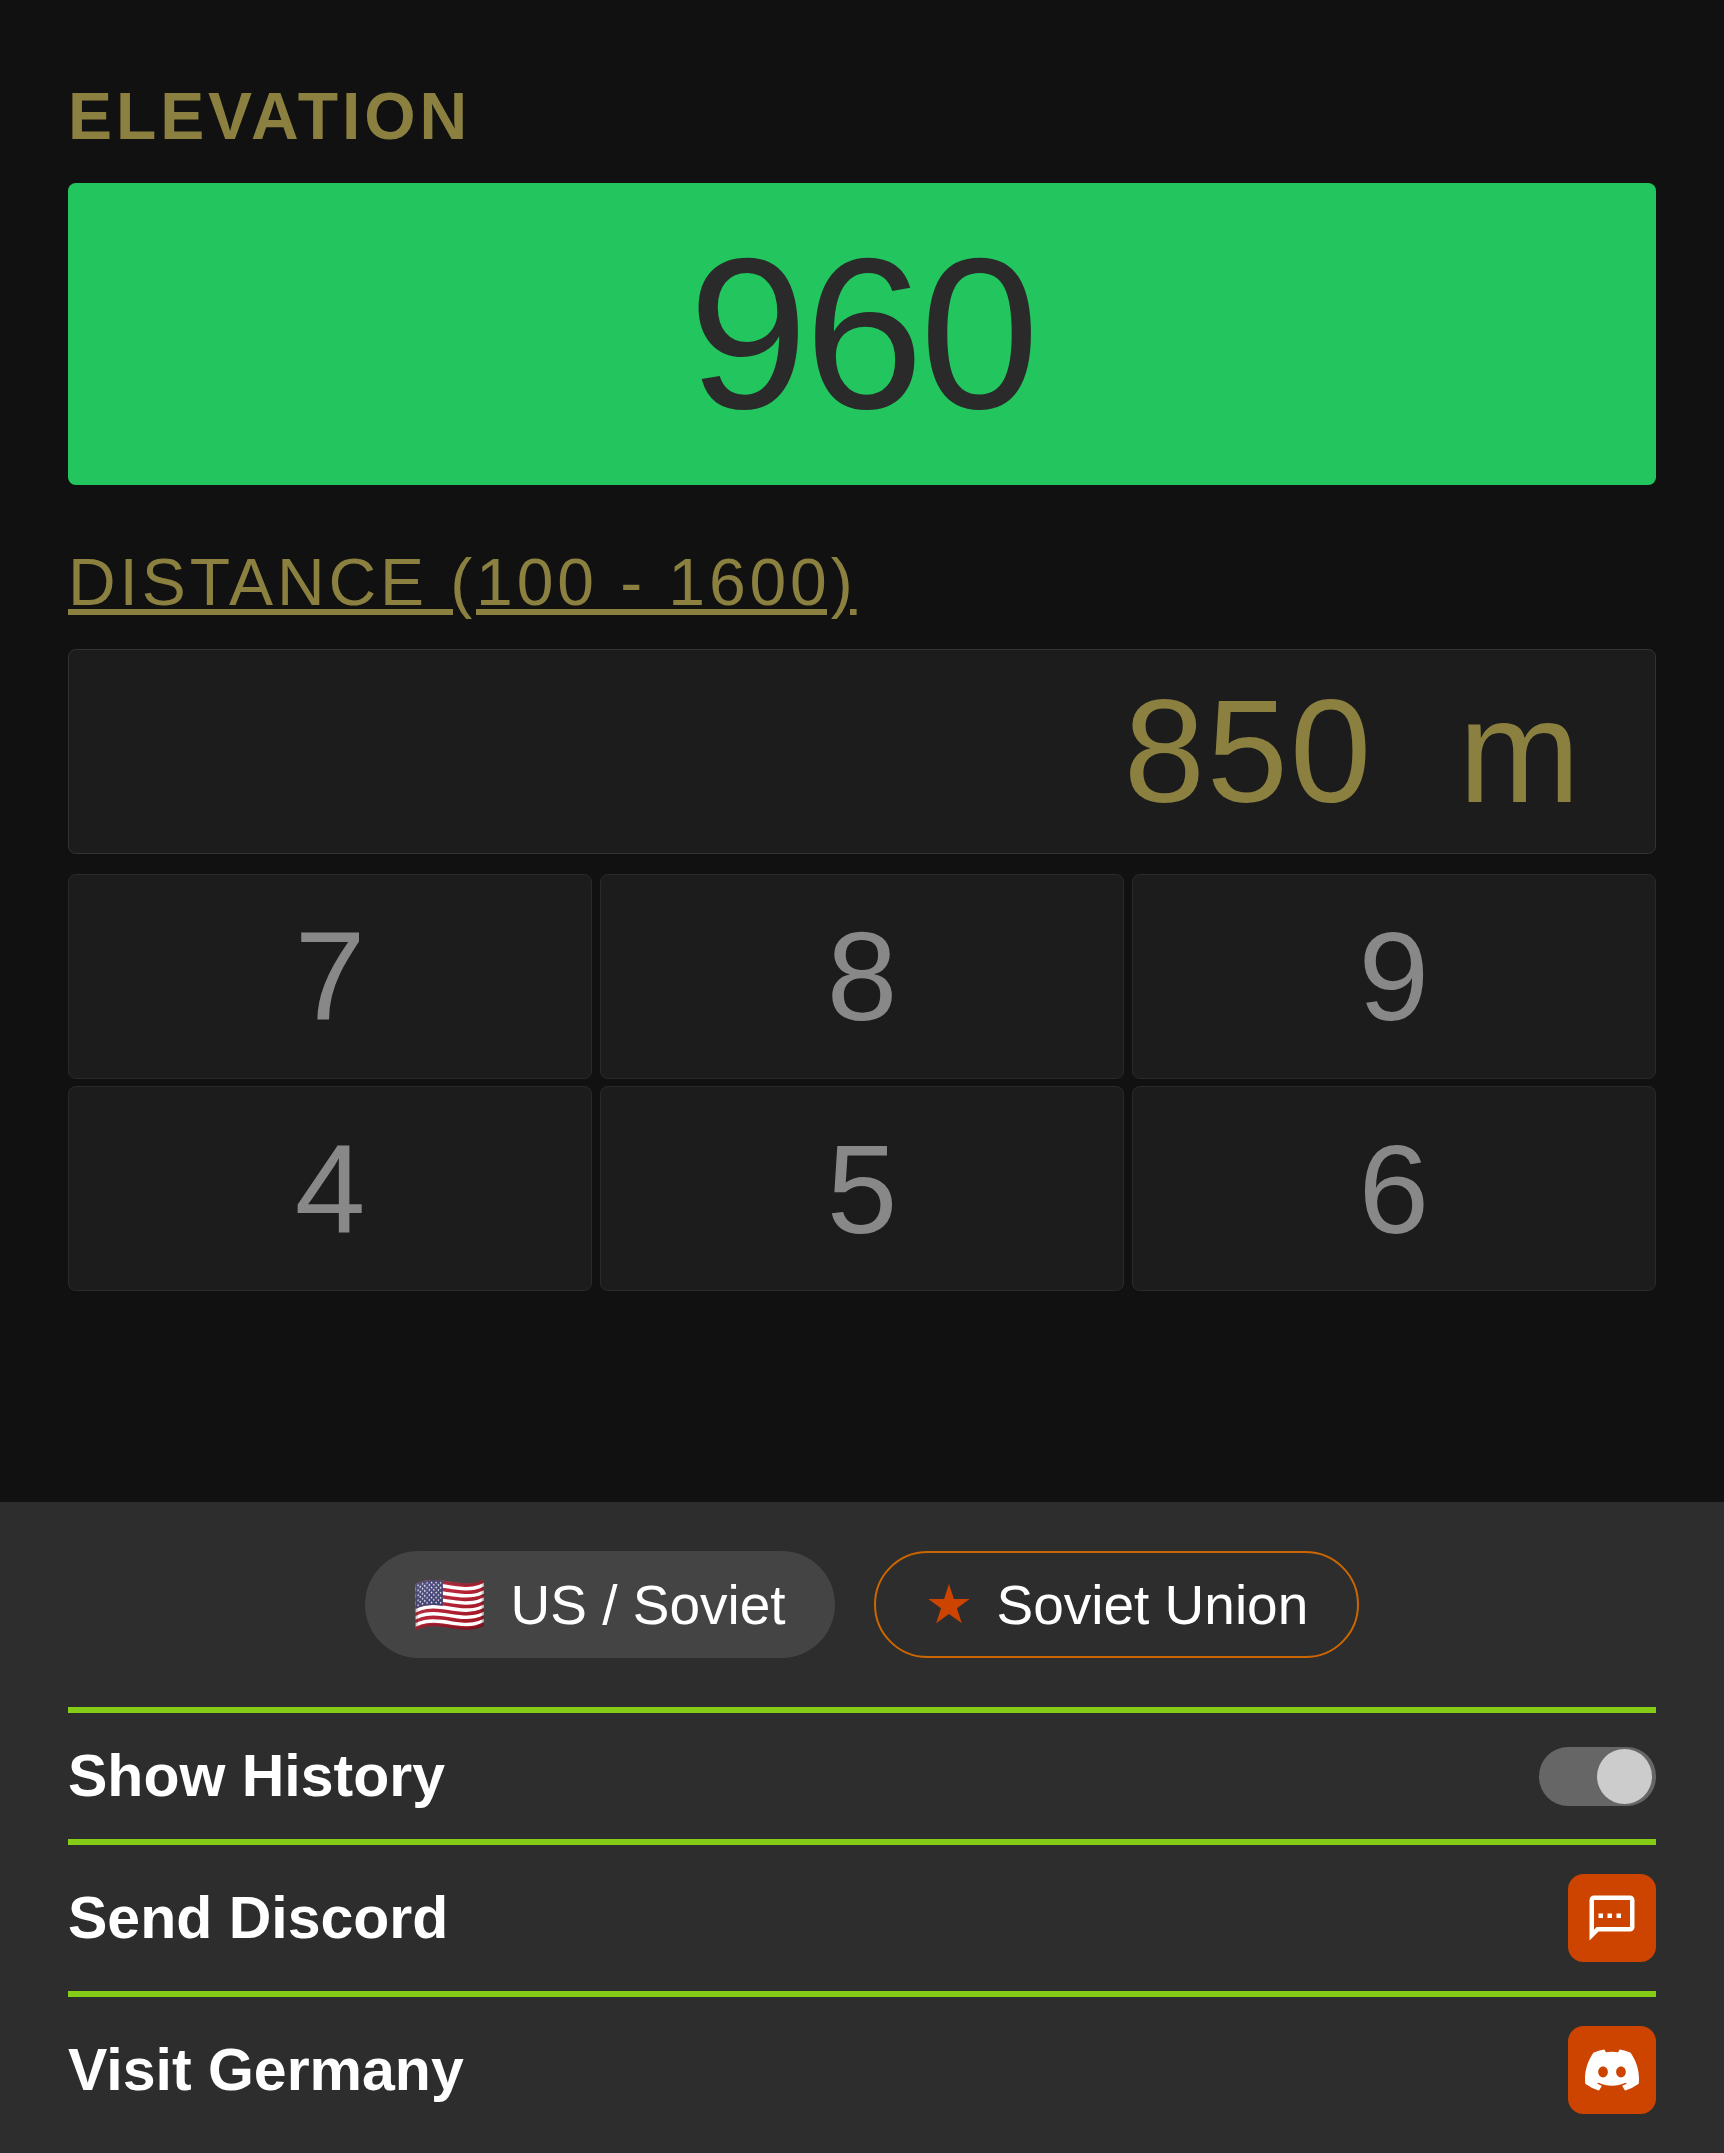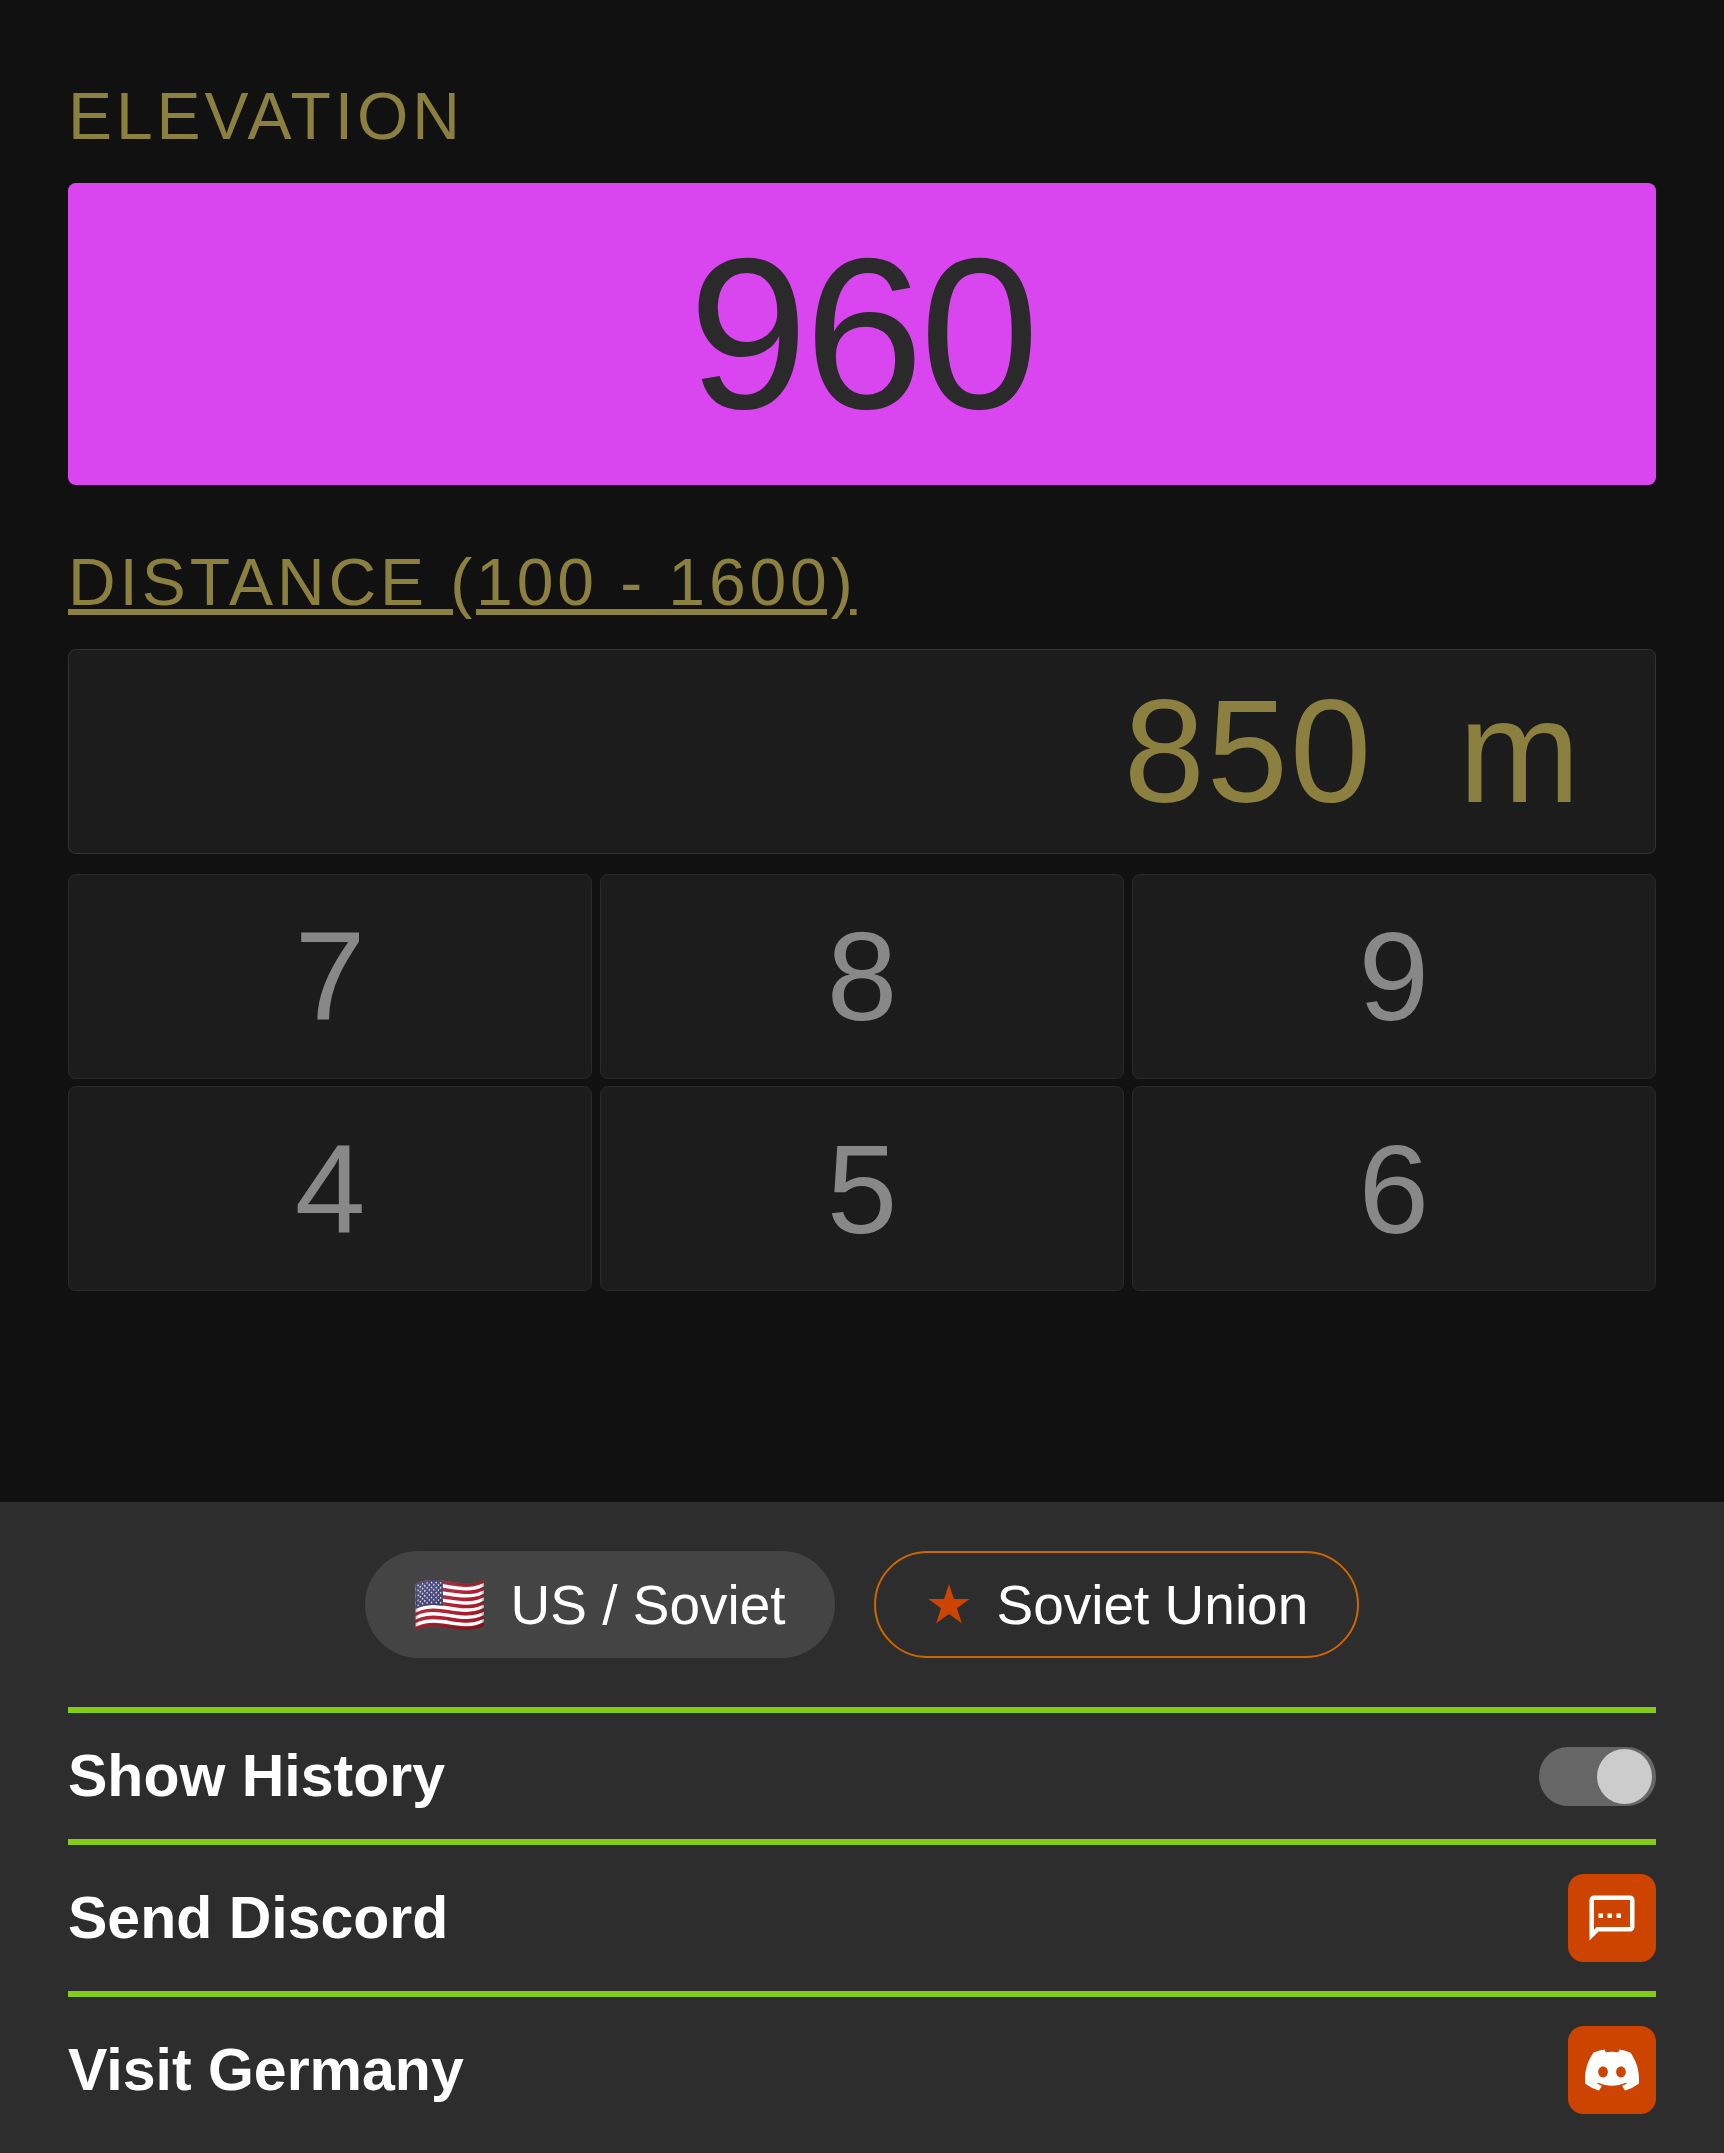--- a/index.html
+++ b/index.html
@@ -19,31 +19,31 @@
       height: 1502px;
       background-color: #111111;
       padding: 78px 68px 39px 68px;
       position: relative;
     }
 
     
     .section-label {
       color: #8B8040;
       font-size: 66px;
-      font-weight: 400;
+      font-weight: 700;
       letter-spacing: 3.9px;
       text-transform: uppercase;
       margin-bottom: 29px;
     }
 
     
     .elevation-box {
       width: 100%;
       height: 302px;
-      background-color: #d946ef;
+      background-color: #22c55e;
       border-radius: 7.8px;
       display: flex;
       align-items: center;
       justify-content: center;
       margin-bottom: 59px;
     }
 
     .elevation-value {
       font-size: 215px;
       font-weight: 300;

